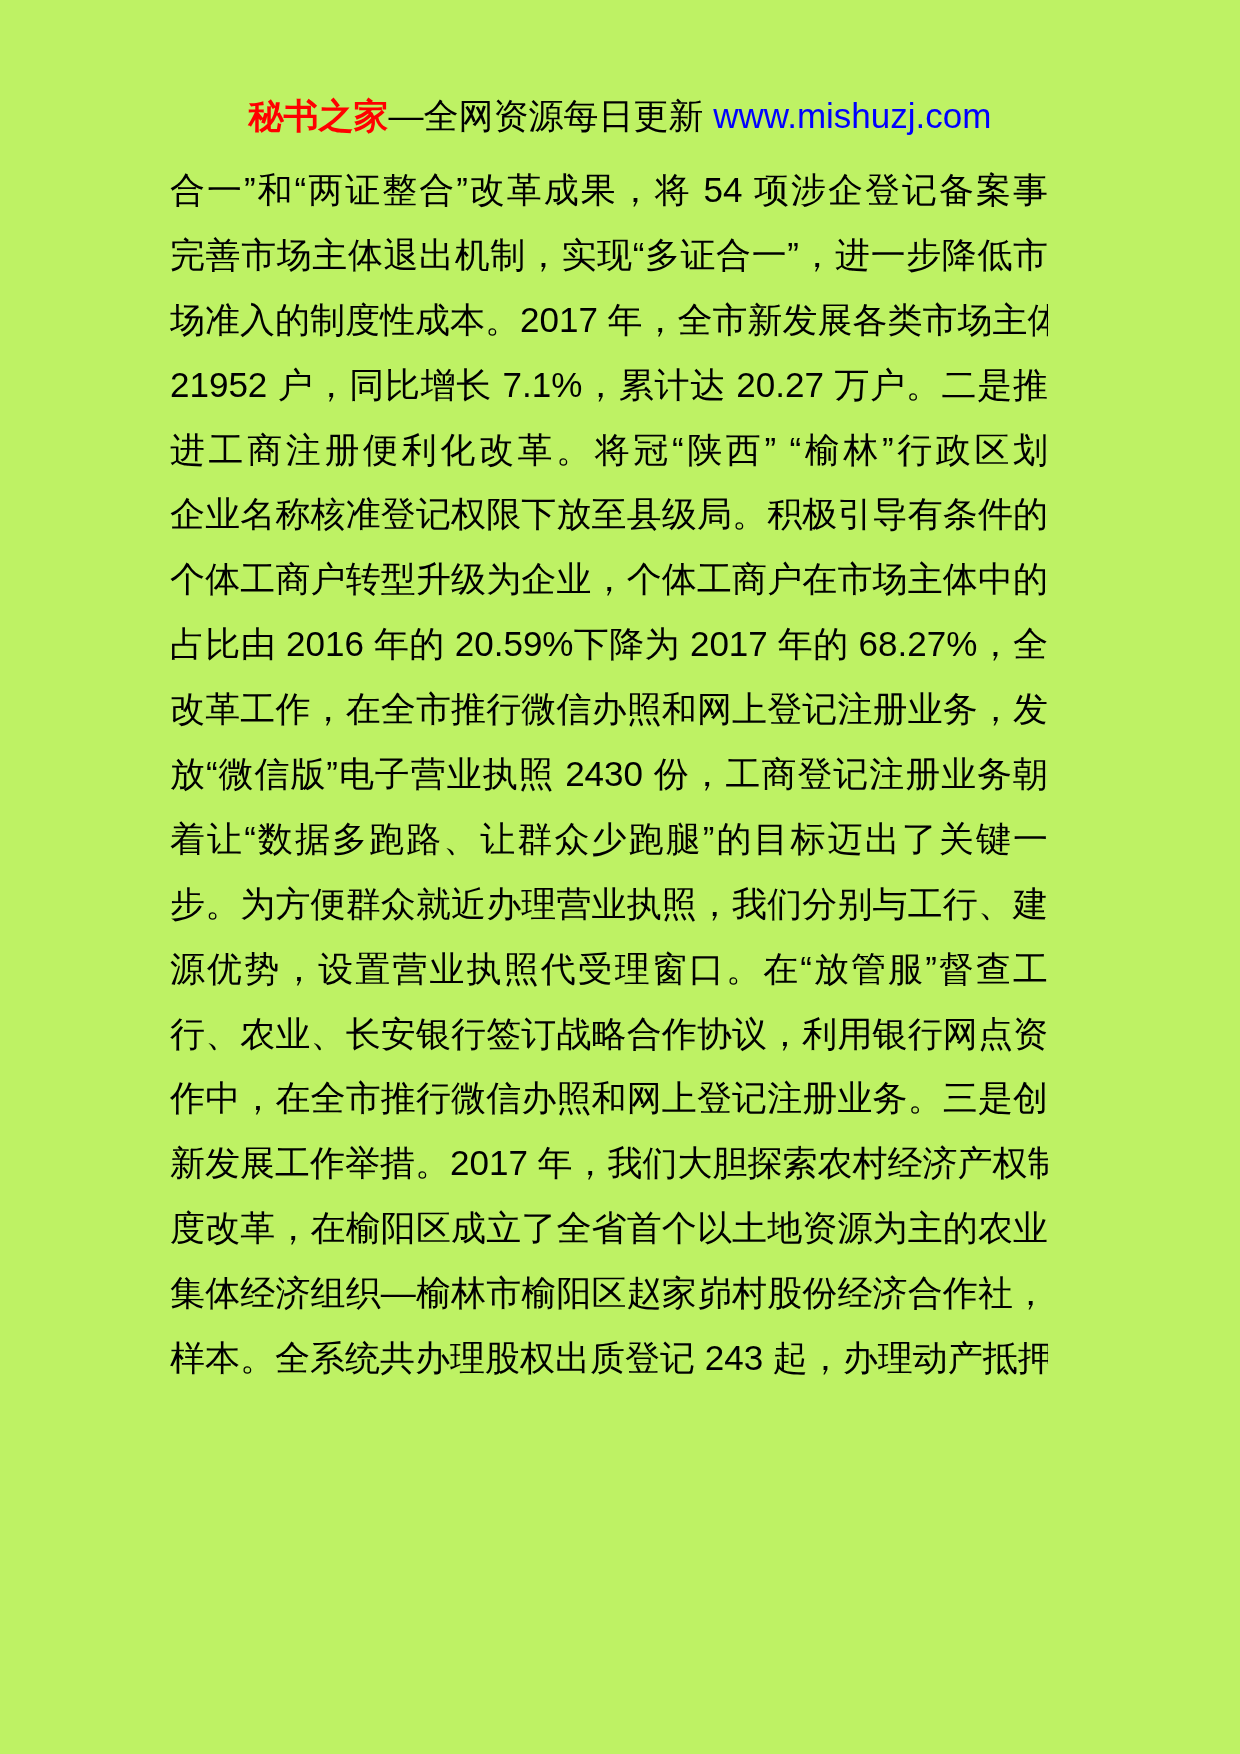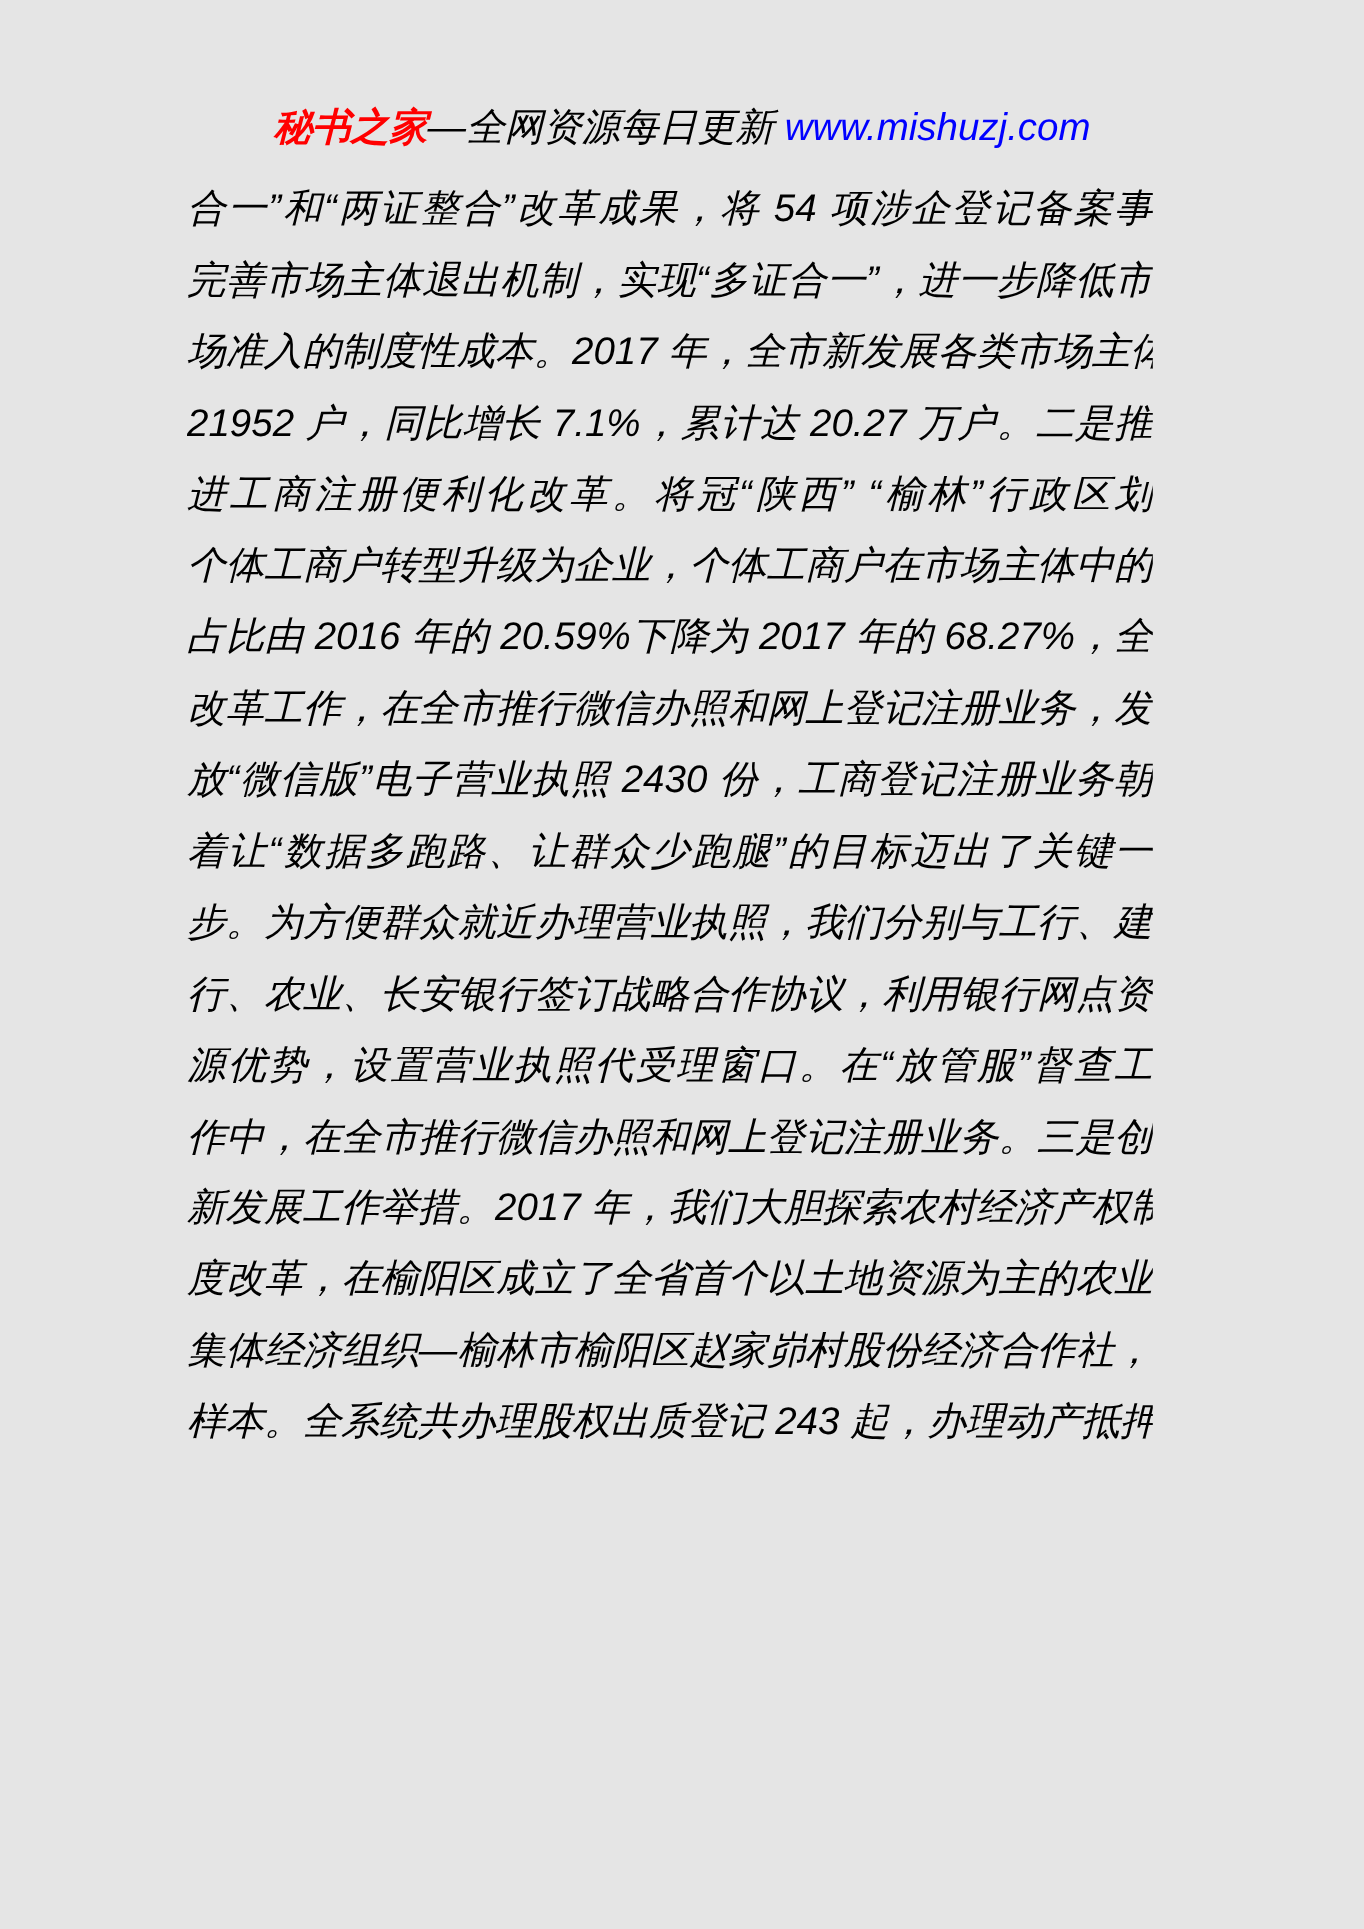--- a/index.html
+++ b/index.html
@@ -4,23 +4,22 @@
 <style>
   html, body { margin: 0; padding: 0; }
   body {
     width: 1240px; height: 1754px;
     background: #ffffff;
     font-family: "Liberation Sans", "DejaVu Sans", sans-serif;
   }
   .page {
     position: relative;
     width: 1240px; height: 1754px;
-    background: #e5e5e5;
+    background: #bef264;
     overflow: hidden;
-    font-style: italic;
   }
   .doc-header {
     position: absolute;
     top: 94px; left: 0; width: 1240px;
     text-align: center;
     font-size: 35px;
     line-height: 44px;
     white-space: nowrap;
   }
   .site-name { font-weight: bold; color: #ff0000; }
@@ -49,28 +48,29 @@
   <div class="doc-header">
     <span class="site-name" style="color: rgb(255, 0, 0);">秘书之家</span><span class="tagline" style="color: rgb(0, 0, 0);">—全网资源每日更新 </span><span class="site-url" style="color: rgb(0, 0, 255);">www.mishuzj.com</span>
   </div>
 
   <div class="doc-body">
     <div class="text-line">合一”和“两证整合”改革成果，将 54 项涉企登记备案事</div>
     <div class="text-line">完善市场主体退出机制，实现“多证合一”，进一步降低市</div>
     <div class="text-line">场准入的制度性成本。2017 年，全市新发展各类市场主体</div>
     <div class="text-line">21952 户，同比增长 7.1%，累计达 20.27 万户。二是推</div>
     <div class="text-line">进工商注册便利化改革。将冠“陕西” “榆林”行政区划</div>
+    <div class="text-line">企业名称核准登记权限下放至县级局。积极引导有条件的</div>
     <div class="text-line">个体工商户转型升级为企业，个体工商户在市场主体中的</div>
     <div class="text-line">占比由 2016 年的 20.59%下降为 2017 年的 68.27%，全</div>
     <div class="text-line">改革工作，在全市推行微信办照和网上登记注册业务，发</div>
     <div class="text-line">放“微信版”电子营业执照 2430 份，工商登记注册业务朝</div>
     <div class="text-line">着让“数据多跑路、让群众少跑腿”的目标迈出了关键一</div>
     <div class="text-line">步。为方便群众就近办理营业执照，我们分别与工行、建</div>
+    <div class="text-line">源优势，设置营业执照代受理窗口。在“放管服”督查工</div>
     <div class="text-line">行、农业、长安银行签订战略合作协议，利用银行网点资</div>
-    <div class="text-line">源优势，设置营业执照代受理窗口。在“放管服”督查工</div>
     <div class="text-line">作中，在全市推行微信办照和网上登记注册业务。三是创</div>
     <div class="text-line">新发展工作举措。2017 年，我们大胆探索农村经济产权制</div>
     <div class="text-line">度改革，在榆阳区成立了全省首个以土地资源为主的农业</div>
     <div class="text-line">集体经济组织—榆林市榆阳区赵家峁村股份经济合作社，</div>
     <div class="text-line">样本。全系统共办理股权出质登记 243 起，办理动产抵押</div>
   </div>
 
 </div>
 
 </body></html>

